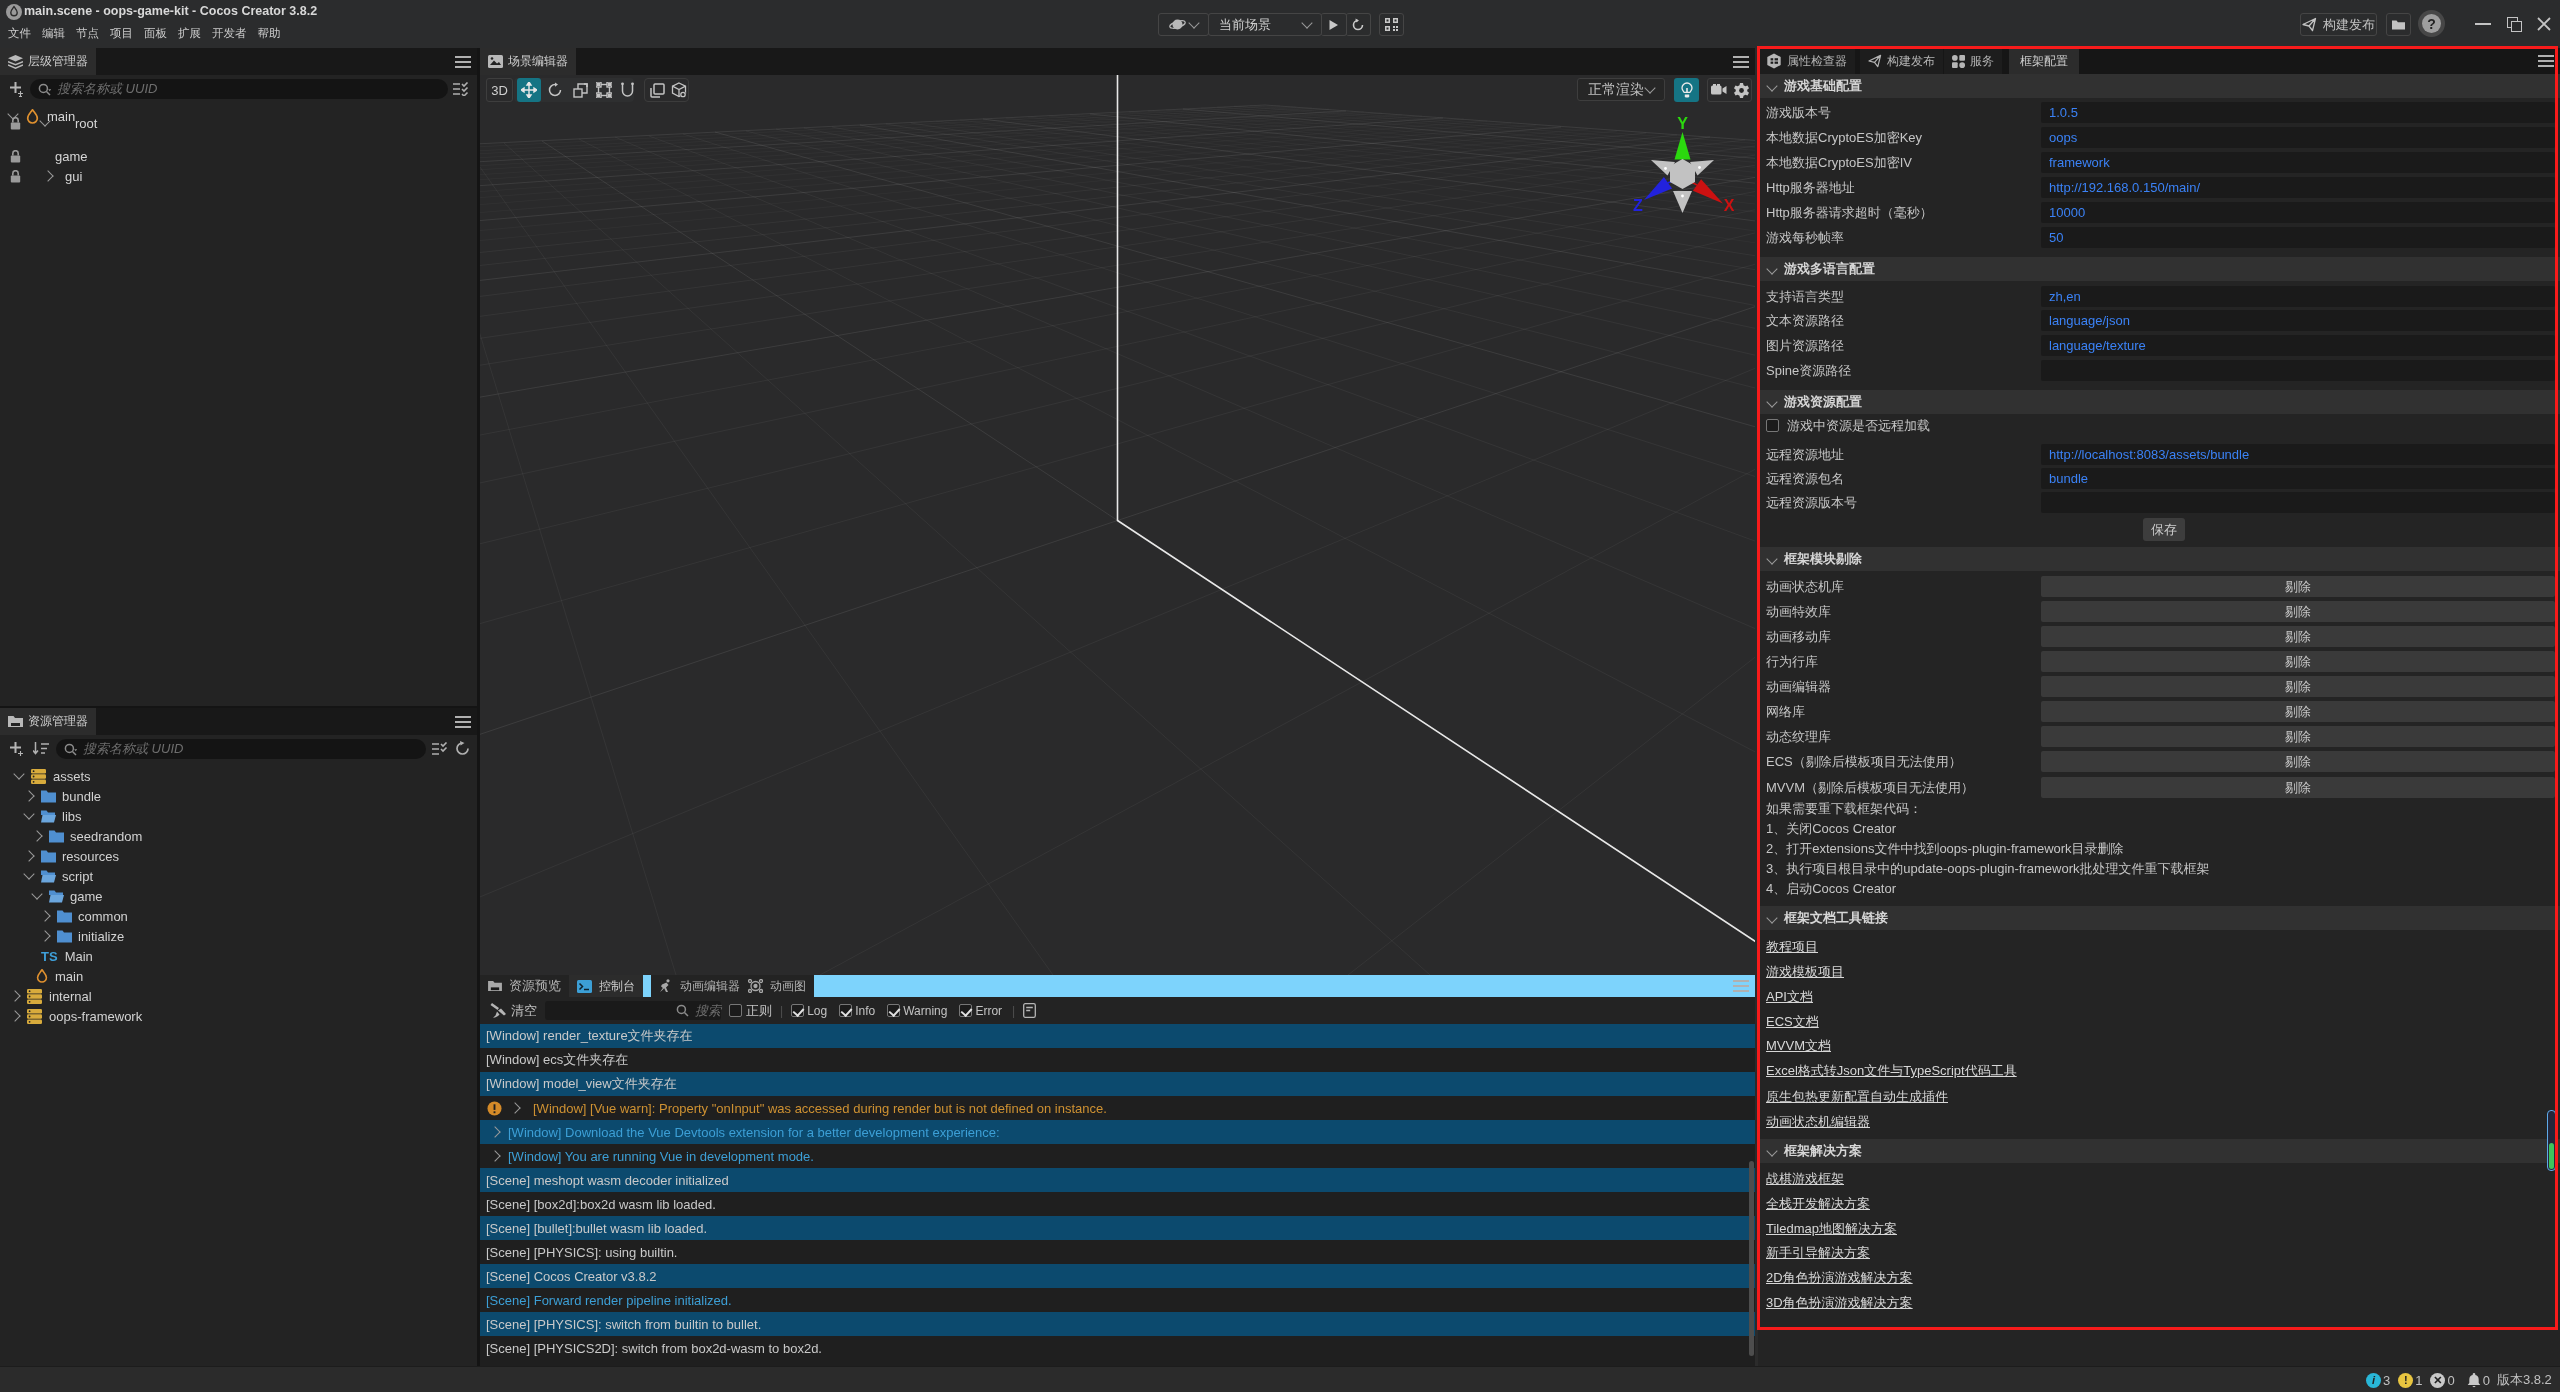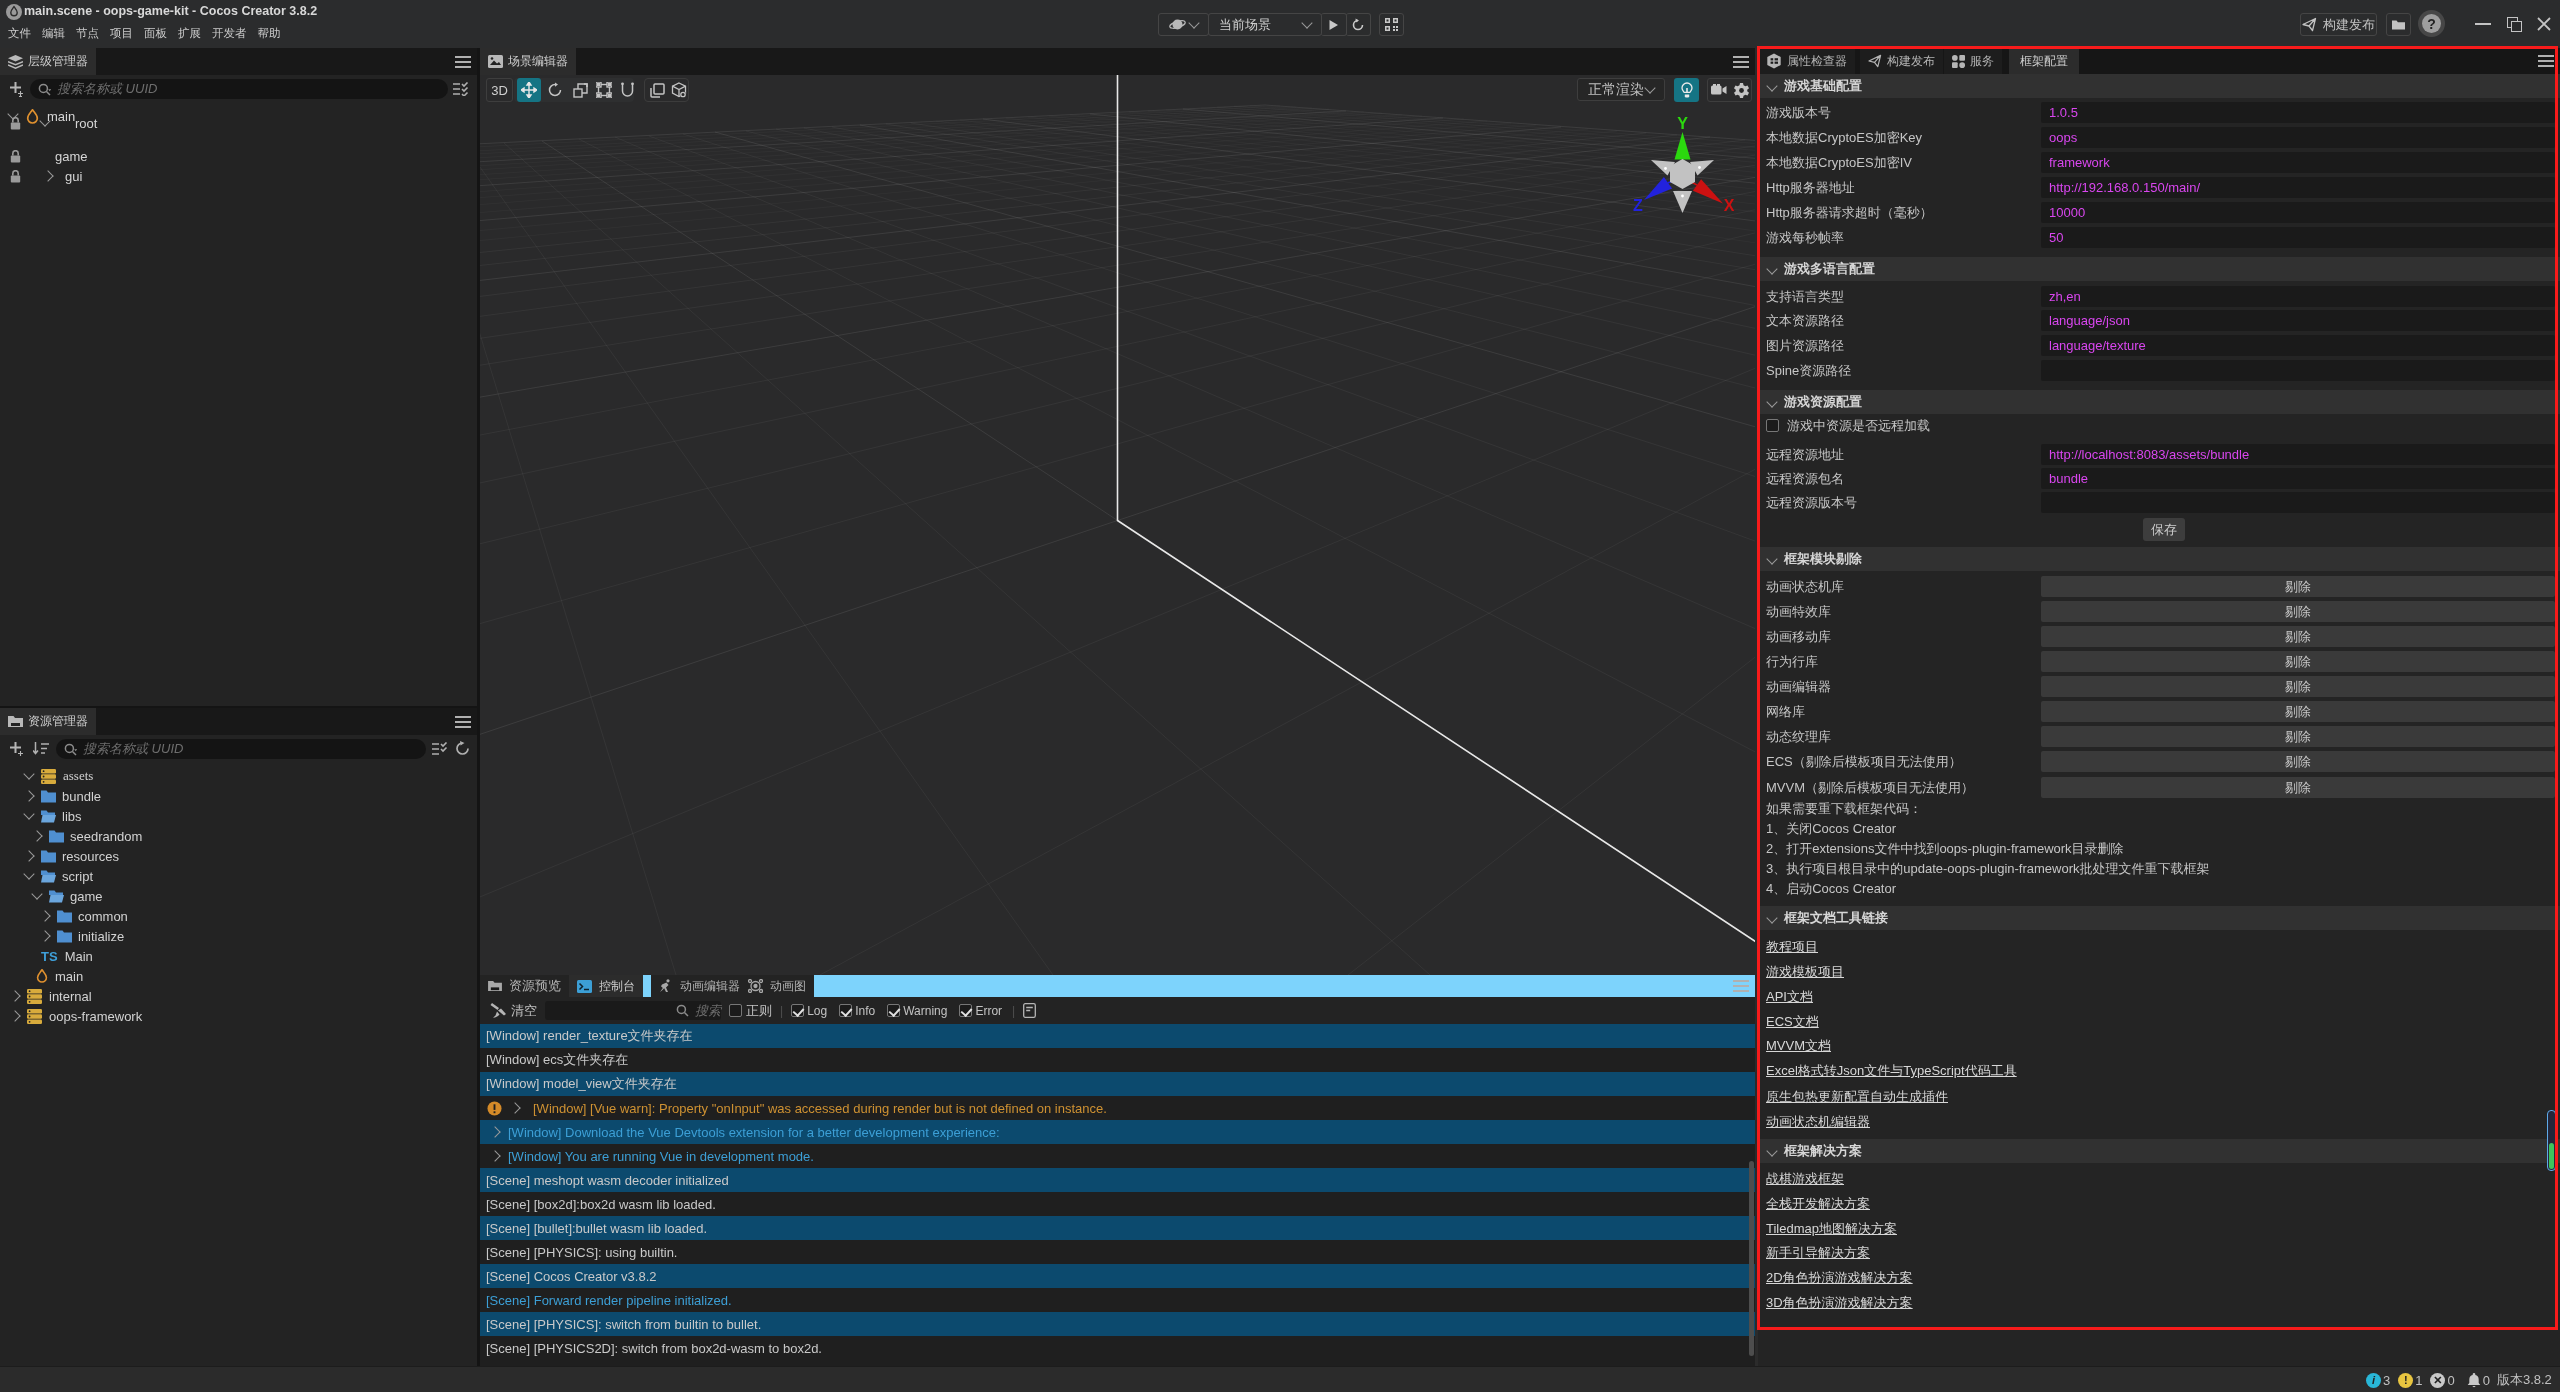--- a/index.html
+++ b/index.html
@@ -42,21 +42,21 @@
 #console { left:480px; top:975px; width:1275px; height:391px; background:#1f1f1f; }
 
 
 #rightp { left:1758px; top:48px; width:802px; height:1318px; background:#242424; }
 .sechead { position:absolute; left:0; width:100%; height:24px; background:#313131;
   display:flex; align-items:center; font-weight:bold; color:#d6d6d6; font-size:13px; }
 .sechead .chev { margin:0 8px 0 10px; }
 .prow { position:absolute; left:0; width:100%; height:25px; }
 .plabel { position:absolute; left:8px; top:0; height:25px; display:flex; align-items:center; font-size:13px; color:#c6c6c6; }
 .pinput { position:absolute; left:283px; top:2px; width:514px; height:21px; background:#1a1a1a;
-  border-radius:2px; display:flex; align-items:center; padding-left:8px; font-size:13px; color:#d946ef; font-style:normal; }
+  border-radius:2px; display:flex; align-items:center; padding-left:8px; font-size:13px; color:#3b82f6; font-style:normal; }
 .pbar { position:absolute; left:283px; top:2px; width:514px; height:21px; background:#3a3a3a;
   border-radius:2px; display:flex; align-items:center; justify-content:center; font-size:13px; color:#c9c9c9; }
 .plink { position:absolute; left:8px; font-size:13px; color:#d7d7d7; text-decoration:underline; }
 #redrect { left:1757px; top:46px; width:801px; height:1284px; border:3px solid #f71b1b; z-index:50; }
 
 
 #statusbar { left:0; top:1366px; width:2560px; height:26px; background:#2b2b2b; border-top:1px solid #1c1c1c; }
 .stat { position:absolute; top:0; height:26px; display:flex; align-items:center; gap:2px; font-size:13px; color:#c0c0c0; white-space:nowrap; }
 .cir { width:15px; height:15px; border-radius:50%; display:flex; align-items:center; justify-content:center;
   font-size:11px; font-weight:bold; color:#222; }
@@ -246,21 +246,21 @@
       <svg class="abs" style="left:432px;top:7px" width="16" height="14" viewBox="0 0 16 14" stroke="#b0b0b0" stroke-width="1.6" fill="none">
           <path d="M0 2 h7 M0 7 h7 M0 12 h7"></path>
           <path d="M9 2 l2 2 l3.5-3.5 M9 7 l2 2 l3.5-3.5"></path>
         </svg>
       <svg class="abs" style="left:455px;top:6px" width="15" height="15" viewBox="0 0 15 15">
           <path d="M13 7.5 A5.5 5.5 0 1 1 7.5 2" fill="none" stroke="#b0b0b0" stroke-width="1.7"></path>
           <path d="M5 0 L9.5 2 L5.5 4.5 Z" fill="#b0b0b0"></path>
         </svg>
     </div>
 
-    <div class="trow" style="left:14px;top:58px;width:543px;font-family:Liberation Serif, serif;">
+    <div class="trow" style="left:4px;top:58px;width:543px;">
         <span class="chev down" style="margin-left:11px;"></span>
         <svg style="margin-left:8px" width="15" height="15" viewBox="0 0 15 15">
           <use href="#i-db"></use>
         </svg>
         <span style="margin-left:7px;color:#d2d2d2;">assets</span>
       </div>
     <div class="trow" style="left:0;top:78px;width:477px;">
         <span class="chev right" style="margin-left:25px;"></span>
         <svg style="margin-left:8px" width="15" height="15" viewBox="0 0 15 15">
           <use href="#i-folder"></use>

